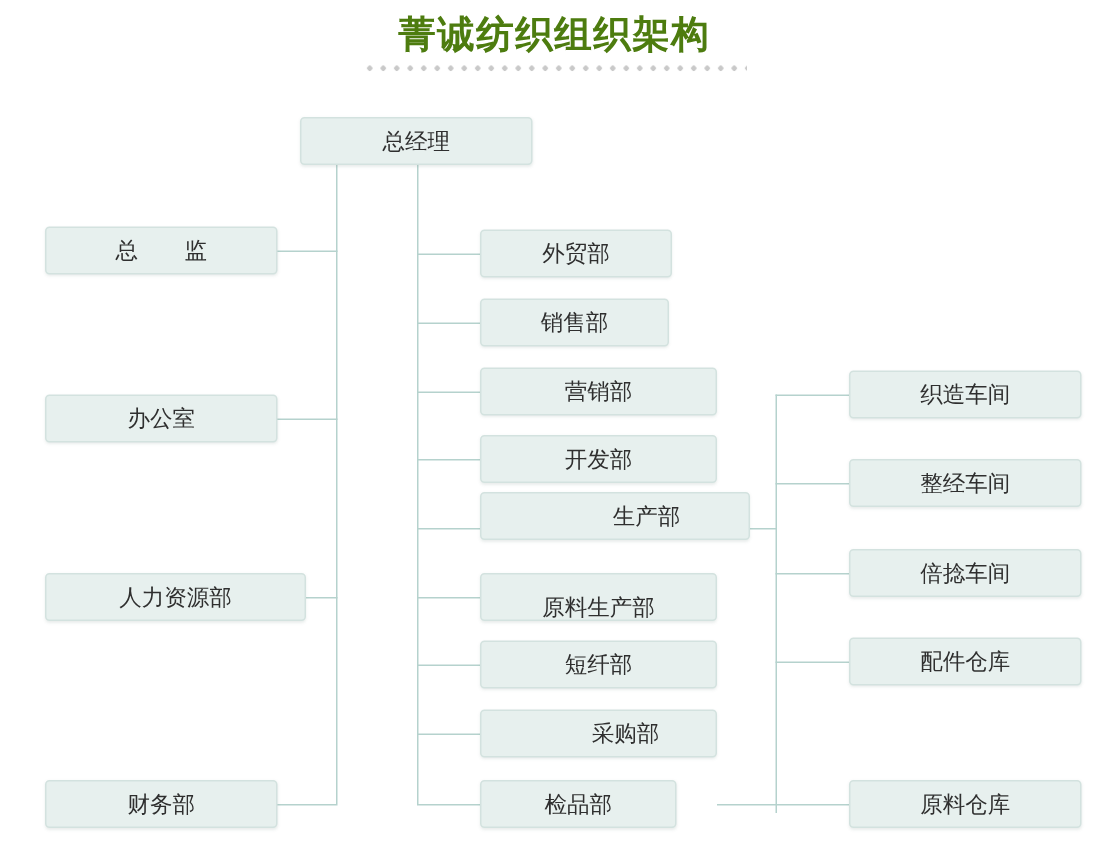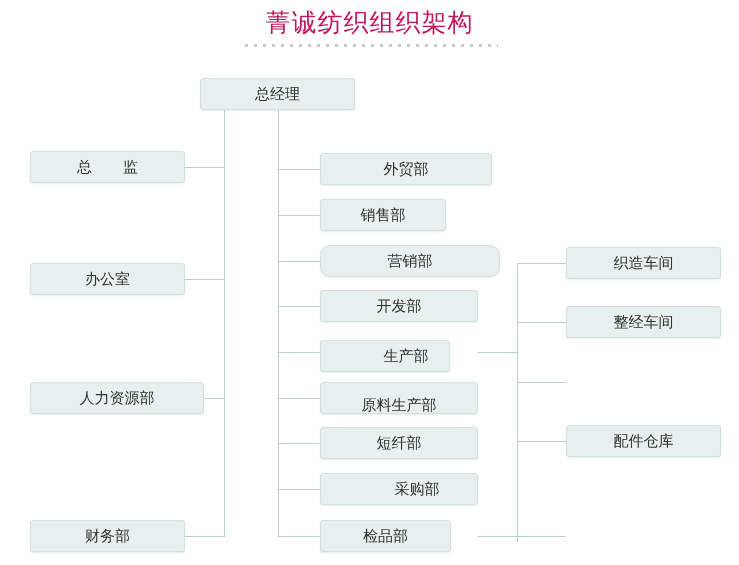--- a/index.html
+++ b/index.html
@@ -23,22 +23,22 @@
   
   .title-wrap {
     position: absolute;
     left: 0;
     top: 6px;
     width: 739px;
     text-align: center;
   }
   .chart-title {
     font-size: 25px;
-    font-weight: normal;
-    color: #be185d;
+    font-weight: bold;
+    color: #4d7c0f;
     letter-spacing: 1px;
     line-height: 34px;
     font-family: "DejaVu Sans", "Liberation Sans", sans-serif;
   }
   .title-dots {
     margin: 3px auto 0 auto;
     width: 256px;
     height: 5px;
     background-image: radial-gradient(circle, #c9c9c9 1.6px, rgba(0,0,0,0) 1.9px);
     background-size: 9px 5px;
@@ -136,33 +136,33 @@
   <div class="node" style="left:30px; top:263px; width:155px; height:32px;">
     <span class="node-label">办公室</span>
   </div>
   <div class="node" style="left:30px; top:382px; width:174px; height:32px;">
     <span class="node-label">人力资源部</span>
   </div>
   <div class="node" style="left:30px; top:520px; width:155px; height:32px;">
     <span class="node-label">财务部</span>
   </div>
 
-  <div class="node" style="left:320px; top:153px; width:172px; height:32px;">
+  <div class="node" style="left:320px; top:153px; width:128px; height:32px;">
     <span class="node-label">外贸部</span>
   </div>
   <div class="node" style="left:320px; top:199px; width:126px; height:32px;">
     <span class="node-label">销售部</span>
   </div>
-  <div class="node" style="left:320px; top:245px; width:180px; height:32px;border-radius:10px;">
+  <div class="node" style="left:320px; top:245px; width:158px; height:32px;">
     <span class="node-label">营销部</span>
   </div>
   <div class="node" style="left:320px; top:290px; width:158px; height:32px;">
     <span class="node-label">开发部</span>
   </div>
-  <div class="node" style="left:320px; top:340px; width:130px; height:32px;padding-left:42px;">
+  <div class="node" style="left:320px; top:328px; width:180px; height:32px;padding-left:42px;">
     <span class="node-label">生产部</span>
   </div>
   <div class="node" style="left:320px; top:382px; width:158px; height:32px;align-items:flex-end;">
     <span class="node-label">原料生产部</span>
   </div>
   <div class="node" style="left:320px; top:427px; width:158px; height:32px;">
     <span class="node-label">短纤部</span>
   </div>
   <div class="node" style="left:320px; top:473px; width:158px; height:32px;padding-left:36px;">
     <span class="node-label">采购部</span>
@@ -170,18 +170,24 @@
   <div class="node" style="left:320px; top:520px; width:131px; height:32px;">
     <span class="node-label">检品部</span>
   </div>
 
   <div class="node" style="left:566px; top:247px; width:155px; height:32px;">
     <span class="node-label">织造车间</span>
   </div>
   <div class="node" style="left:566px; top:306px; width:155px; height:32px;">
     <span class="node-label">整经车间</span>
   </div>
+  <div class="node" style="left:566px; top:366px; width:155px; height:32px;">
+    <span class="node-label">倍捻车间</span>
+  </div>
   <div class="node" style="left:566px; top:425px; width:155px; height:32px;">
     <span class="node-label">配件仓库</span>
   </div>
 
+  <div class="node" style="left:566px; top:520px; width:155px; height:32px;">
+    <span class="node-label">原料仓库</span>
+  </div>
 
 </div>
 
 </body></html>

